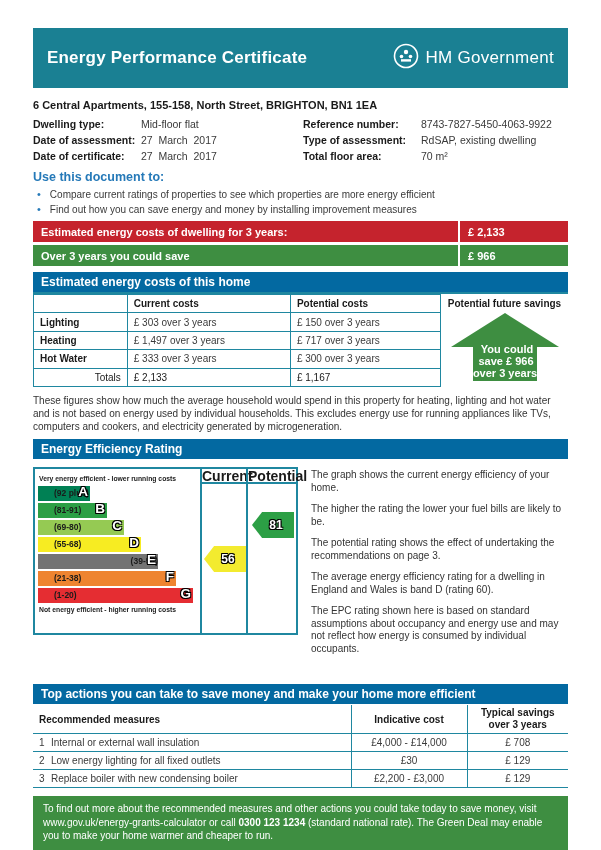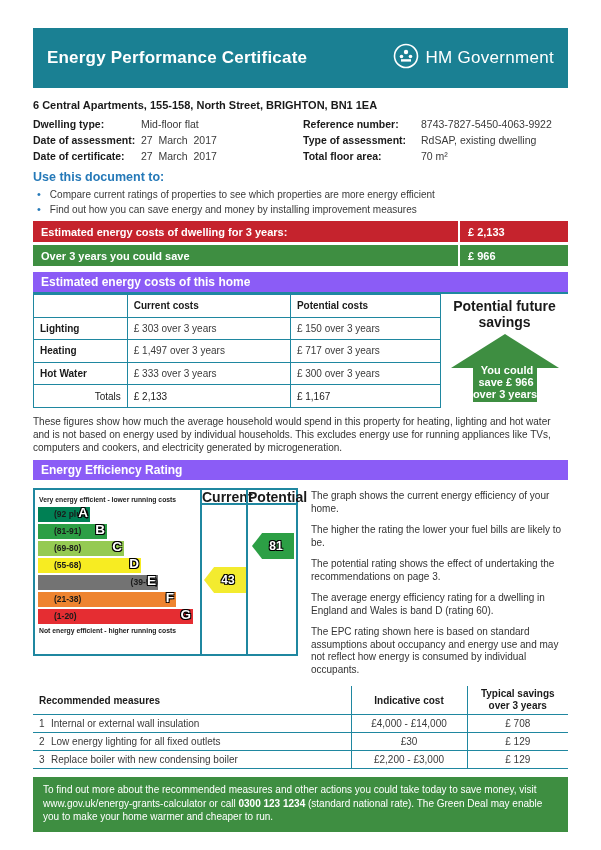--- a/index.html
+++ b/index.html
@@ -35,36 +35,36 @@
   
   .bar { height: 21px; display: flex; color: #fff; font-weight: bold; font-size: 11px;
          margin-top: 3px; align-items: stretch; }
   .bar-red { background: #c5232d; }
   .bar-green { background: #3e8e41; }
   .bar-label { flex: 1; padding-left: 8px; display: flex; align-items: center; }
   .bar-value { width: 110px; border-left: 2px solid #fff; padding-left: 8px;
                display: flex; align-items: center; }
 
   
-  .section-bar { height: 20px; background: #8b5cf6; color: #fff; font-weight: bold;
+  .section-bar { height: 20px; background: #0369a1; color: #fff; font-weight: bold;
                  font-size: 12px; line-height: 20px; padding-left: 8px; }
   .mt6 { margin-top: 6px; } .mt20 { margin-top: 20px; }
 
   
   .costs-wrap { display: flex; border-top: 2px solid #1f87a0; }
   .costs-table { border-collapse: collapse; width: 408px; font-size: 10px; }
   .costs-table td, .costs-table th {
     border: 1.5px solid #1f87a0; padding: 2px 6px; text-align: left; height: 17px;
   }
   .costs-table th { font-weight: bold; color:#1a1a1a; }
   .costs-table .rowname { font-weight: bold; color:#1a1a1a; }
   .costs-table .totals td { font-weight: normal; color:#1a1a1a; }
   .costs-table .totals .tlabel { text-align: right; }
   .savings-col { flex: 1; text-align: center; }
-  .savings-head { font-weight: bold; font-size: 14px; color:#1a1a1a; padding-top: 4px; }
+  .savings-head { font-weight: bold; font-size: 10px; color:#1a1a1a; padding-top: 4px; }
   .house-svg { margin-top: 2px; }
 
   .figures-note { font-size: 10px; line-height: 13px; margin-top: 7px; color: #333; }
 
   
   .epc-flex { display: flex; margin-top: 8px; gap: 13px; }
   .chart { width: 265px; height: 168px; border: 2px solid #1f87a0; display: flex; }
   .bands-area { flex: 1; padding: 6px 0 0 3px; }
   .chart-caption { font-size: 6.8px; font-weight: bold; color: #1a1a1a; margin: 0 0 4px 1px; }
   .chart-caption.bottom { margin-top: 3px; }
@@ -230,39 +230,40 @@
         <div class="band b-c"><span>(69-80)</span><span class="letter">C</span></div>
         <div class="band b-d"><span>(55-68)</span><span class="letter">D</span></div>
         <div class="band b-e"><span>(39-54)</span><span class="letter">E</span></div>
         <div class="band b-f"><span>(21-38)</span><span class="letter">F</span></div>
         <div class="band b-g"><span>(1-20)</span><span class="letter">G</span></div>
         <div class="chart-caption bottom">Not energy efficient - higher running costs</div>
       </div>
       <div class="rating-col col-current">
         <div class="col-head">Current</div>
         <div class="arrow arrow-current">
-          <span>43</span>
+          <span>56</span>
         </div>
       </div>
       <div class="rating-col col-potential">
         <div class="col-head">Potential</div>
         <div class="arrow arrow-potential">
           <span>81</span>
         </div>
       </div>
     </div>
     <div class="epc-notes">
       <p>The graph shows the current energy efficiency of your home.</p>
       <p>The higher the rating the lower your fuel bills are likely to be.</p>
       <p>The potential rating shows the effect of undertaking the recommendations on page 3.</p>
       <p>The average energy efficiency rating for a dwelling in England and Wales is band D (rating 60).</p>
       <p>The EPC rating shown here is based on standard assumptions about occupancy and energy use and may not reflect how energy is consumed by individual occupants.</p>
     </div>
   </div>
 
+  <div class="section-bar mt20">Top actions you can take to save money and make your home more efficient</div>
 
   <table class="measures">
     <tbody>
         <tr>
       <th class="c1">Recommended measures</th>
       <th class="c2">Indicative cost</th>
       <th class="c3">Typical savings over 3 years</th>
     </tr>
     <tr>
       <td class="c1"><span class="mnum">1</span><span>Internal or external wall insulation</span></td>

